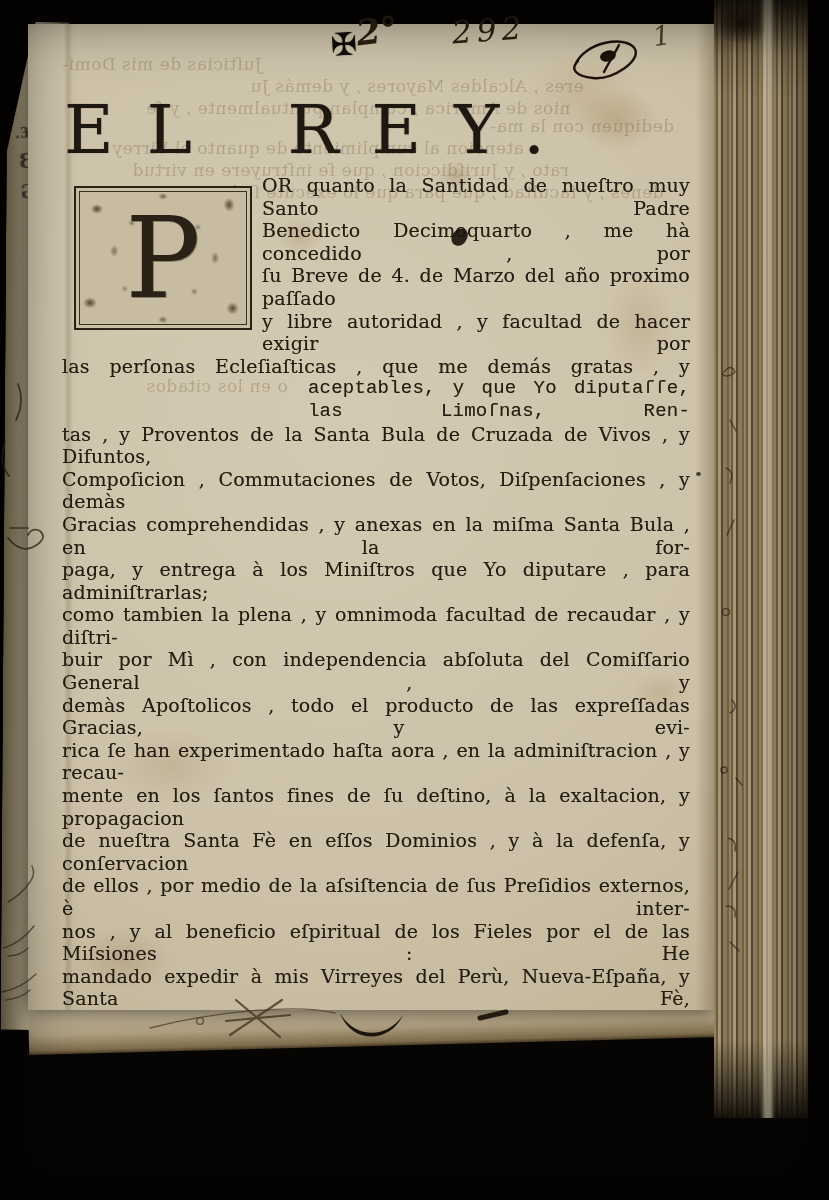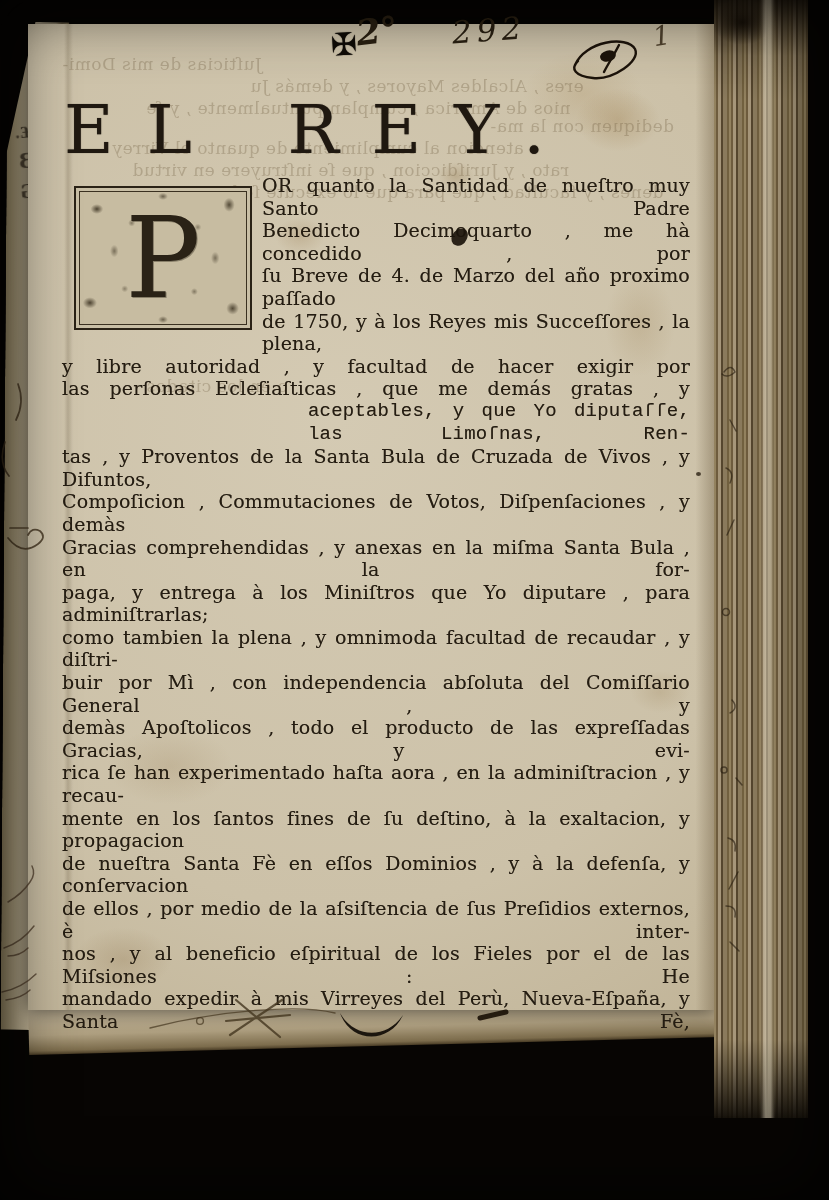--- a/index.html
+++ b/index.html
@@ -151,21 +151,20 @@
     <div class="title">EL REY.</div>
 
     <div class="body">
       <div class="dropcap-box">
         <span class="dropcap-letter">P</span>
       </div>
       <div class="indent-lines">
           <div class="line">OR quanto la Santidad de nueſtro muy Santo Padre</div>
           <div class="line">Benedicto Decimoquarto , me hà concedido , por</div>
           <div class="line">ſu Breve de 4. de Marzo del año proximo paſſado</div>
-          <div class="line">de 1750, y à los Reyes mis Succeſſores , la plena,</div>
           <div class="line">y libre autoridad , y facultad de hacer exigir por</div>
           <div class="line">las perſonas Ecleſiaſticas , que me demás gratas , y</div>
         </div>
       <div class="full-lines">
           <div class="line">aceptables, y que Yo diputaſſe, las Limoſnas, Ren-</div>
           <div class="line">tas , y Proventos de la Santa Bula de Cruzada de Vivos , y Difuntos,</div>
           <div class="line">Compoſicion , Commutaciones de Votos, Diſpenſaciones , y demàs</div>
           <div class="line">Gracias comprehendidas , y anexas en la miſma Santa Bula , en la for-</div>
           <div class="line">paga, y entrega à los Miniſtros que Yo diputare , para adminiſtrarlas;</div>
           <div class="line">como tambien la plena , y omnimoda facultad de recaudar , y diſtri-</div>

